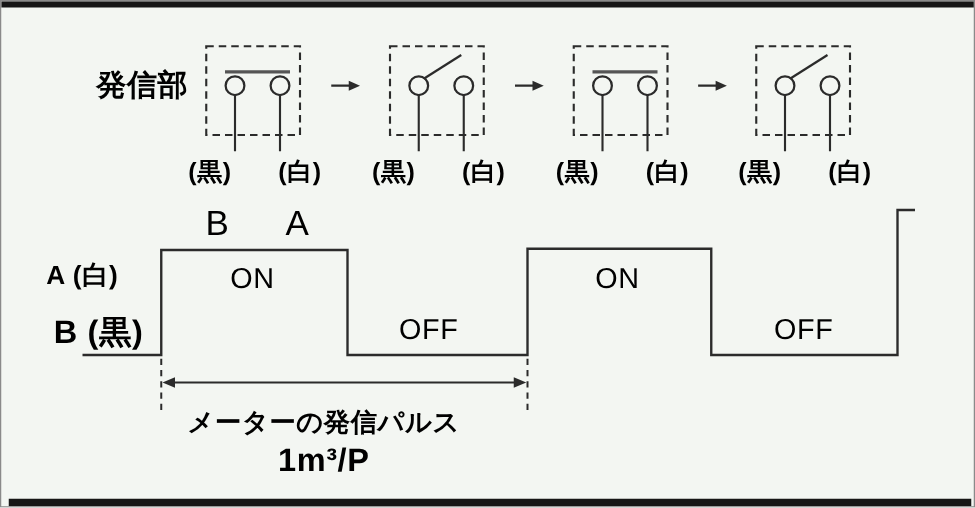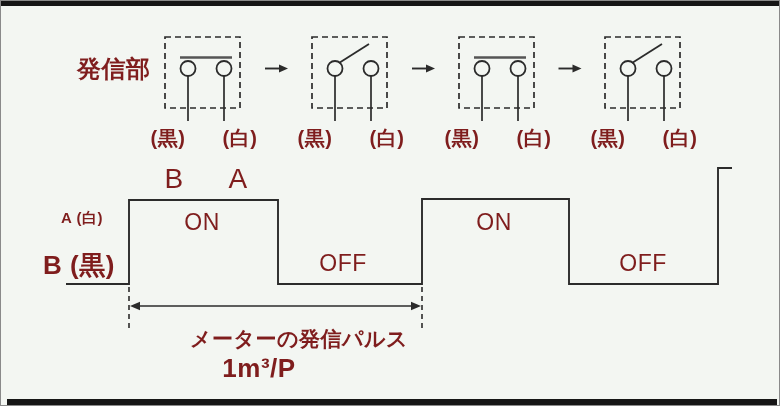--- a/index.html
+++ b/index.html
@@ -11,21 +11,21 @@
     box-sizing:border-box;
     overflow:hidden;
     font-family:"Liberation Sans","DejaVu Sans",sans-serif;
   }
   .bar{position:absolute;background:#161616;}
   .bar.top{left:0;top:0;width:780px;height:5px;}
   .bar.bottom{left:6px;top:398px;width:770px;height:6px;}
   svg.layer{position:absolute;left:0;top:0;}
   .lbl{
     position:absolute;
-    color:#7f1d1d;
+    color:#000000;
     white-space:nowrap;
     line-height:1.15;
     letter-spacing:0.5px;
   }
   .ctr{transform:translateX(-50%);text-align:center;}
   .jp{font-weight:600;}
   .lat{font-weight:500;}
 </style>
 </head>
 <body>
@@ -87,29 +87,29 @@
         <polygon points="129,305 139,300.8 139,309.2" fill="#2b2b2b"></polygon>
         <polygon points="420,305 410,300.8 410,309.2" fill="#2b2b2b"></polygon>
       </g>
     </svg>
 
   <div class="lbl jp" style="left:76px;top:54px;font-size:24px;">発信部</div>
 
   <div class="lbl lat ctr" style="left:173px;top:162px;font-size:28px;">B</div>
   <div class="lbl lat ctr" style="left:237px;top:162px;font-size:28px;">A</div>
 
-  <div class="lbl jp" style="left:60px;top:208px;font-size:15px;">A (白)</div>
+  <div class="lbl jp" style="left:36px;top:208px;font-size:21px;">A (白)</div>
   <div class="lbl jp" style="left:42px;top:250px;font-size:26px;">B (黒)</div>
 
   <div class="lbl lat ctr" style="left:201px;top:208px;font-size:23px;">ON</div>
   <div class="lbl lat ctr" style="left:342px;top:249px;font-size:23px;">OFF</div>
   <div class="lbl lat ctr" style="left:493px;top:208px;font-size:23px;">ON</div>
   <div class="lbl lat ctr" style="left:642px;top:249px;font-size:23px;">OFF</div>
 
-  <div class="lbl jp ctr" style="left:258px;top:326px;font-size:21px;margin-left:40px;">メーターの発信パルス</div>
+  <div class="lbl jp ctr" style="left:258px;top:326px;font-size:21px;">メーターの発信パルス</div>
   <div class="lbl jp ctr" style="left:258px;top:353px;font-size:26px;">1m³/P</div>
 <div class="lbl jp ctr" style="left: 167px; top: 126px; font-size: 20px;">(黒)</div>
     <div class="lbl jp ctr" style="left: 239px; top: 126px; font-size: 20px;">(白)</div>
     <div class="lbl jp ctr" style="left: 314px; top: 126px; font-size: 20px;">(黒)</div>
     <div class="lbl jp ctr" style="left: 386px; top: 126px; font-size: 20px;">(白)</div>
     <div class="lbl jp ctr" style="left: 461px; top: 126px; font-size: 20px;">(黒)</div>
     <div class="lbl jp ctr" style="left: 533px; top: 126px; font-size: 20px;">(白)</div>
     <div class="lbl jp ctr" style="left: 607px; top: 126px; font-size: 20px;">(黒)</div>
     <div class="lbl jp ctr" style="left: 679px; top: 126px; font-size: 20px;">(白)</div>
   </div>

